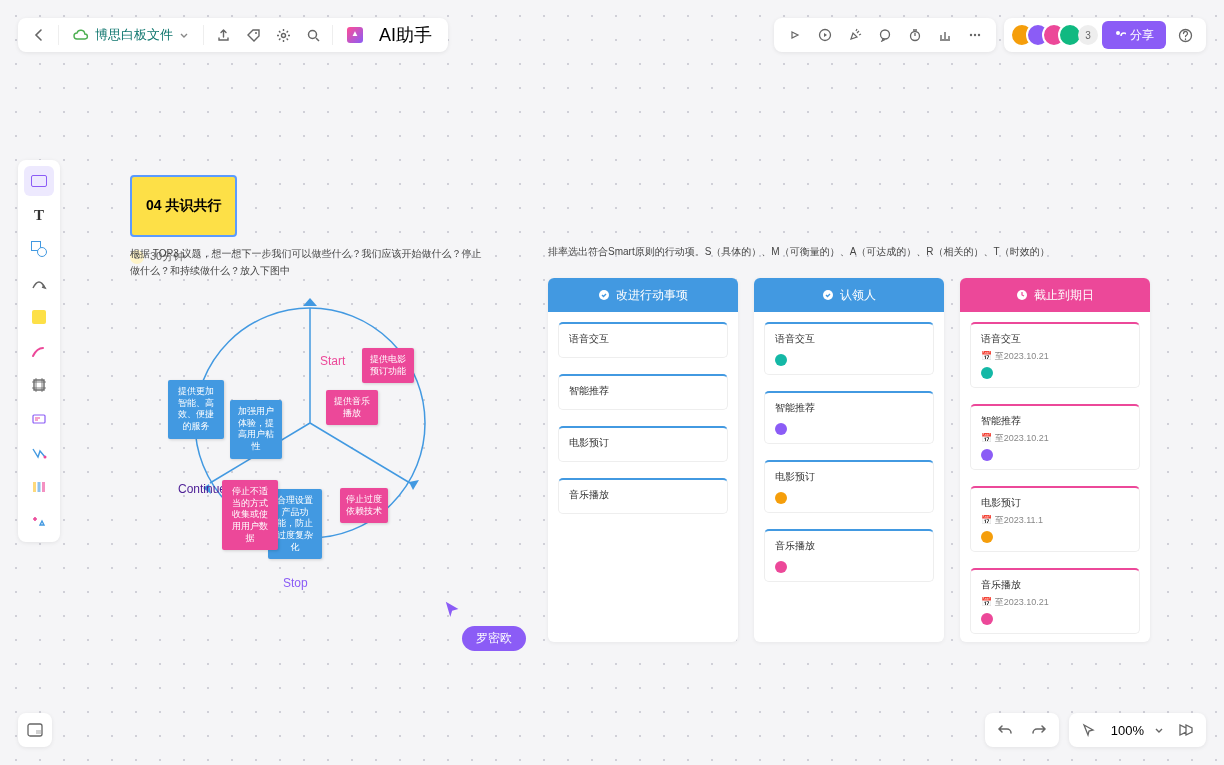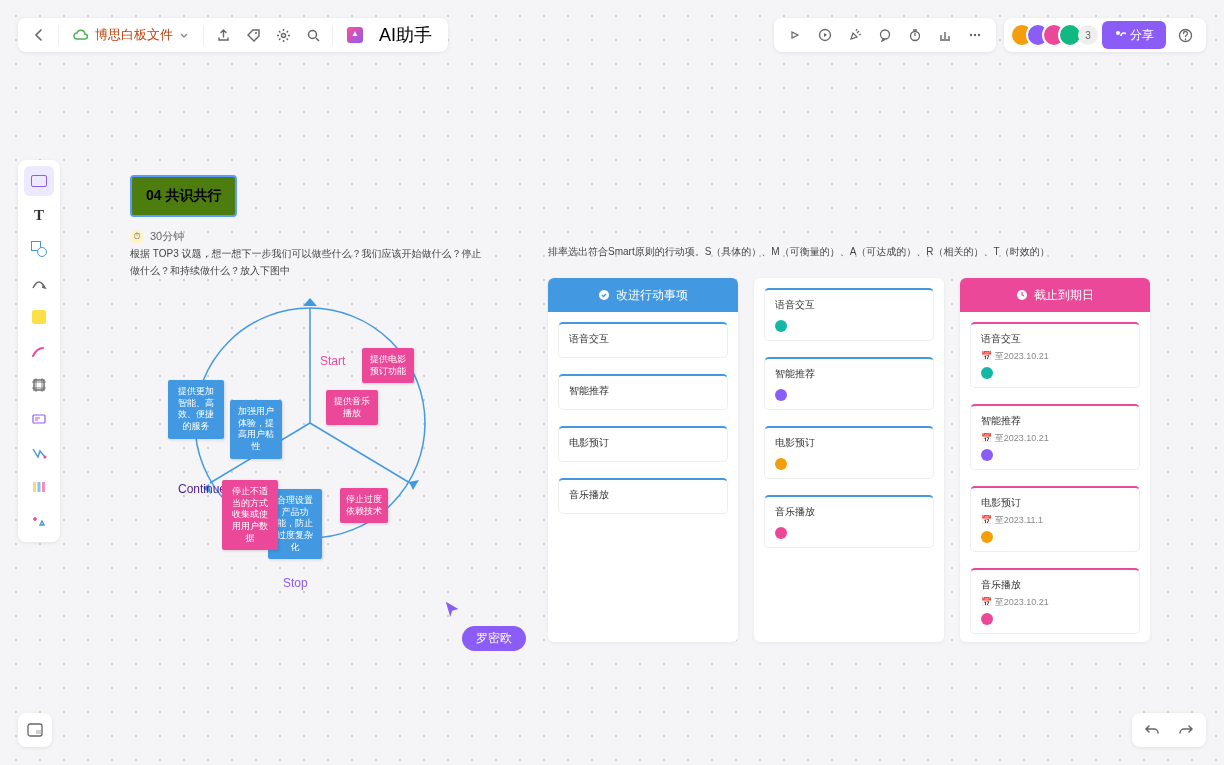--- a/index.html
+++ b/index.html
@@ -25,21 +25,21 @@
   height: 34px; padding: 0 6px;
 }
 .topbar-left .btn, .topbar-right .btn {
   display: flex; align-items: center; justify-content: center;
   width: 30px; height: 30px; border-radius: 6px;
   cursor: pointer; color: #555;
 }
 .topbar-left .sep { width: 1px; height: 20px; background: #eee; margin: 0 4px; }
 .topbar-left .file-name {
   display: flex; align-items: center; gap: 6px;
-  padding: 0 10px; font-size: 13px; color: #c2410c; cursor: pointer;
+  padding: 0 10px; font-size: 13px; color: #0f766e; cursor: pointer;
 }
 .cloud-icon { color: #4caf50; }
 .ai-btn { display: flex; align-items: center; gap: 16px; padding: 0 10px; font-size: 18px; font-weight: 500; cursor: pointer; }
 .ai-logo { width: 16px; height: 16px; background: linear-gradient(135deg,#ff4d94,#8b5cf6); border-radius: 3px; position: relative; }
 .ai-logo::after { content:"▲"; position:absolute; color:#fff; font-size:8px; left:4px; top:2px;}
 
 .topbar-right {
   position: absolute; top: 18px; right: 18px;
   display: flex; align-items: center; gap: 8px;
 }
@@ -73,22 +73,22 @@
 }
 .tool.active { background: #ede9fe; color: #8b5cf6; }
 .tool .text-t { font-family: Georgia, serif; font-weight: bold; font-size: 15px; color:#333;}
 .tool .shape-combo { position: relative; width:16px; height:16px; }
 .tool .shape-combo .sq { position:absolute; width:10px; height:10px; border:1.5px solid #4299e1; top:0; left:0; }
 .tool .shape-combo .ci { position:absolute; width:10px; height:10px; border:1.5px solid #4299e1; border-radius:50%; bottom:0; right:0; background:#fff;}
 .tool .sticky { width:14px; height:14px; background:#fde047; border-radius:2px; }
 
 .section-frame { position: absolute; left: 130px; top: 175px; }
 .section-title {
-  background: #4d7c0f; border: 2px solid #5b9bff; border-radius: 4px;
-  padding: 10px 14px; font-size: 14px; font-weight: 600; display: inline-block;
+  background: #fde047; border: 2px solid #5b9bff; border-radius: 4px;
+  padding: 20px 14px; font-size: 14px; font-weight: 600; display: inline-block;
 }
 .time-badge {
   margin-top: 12px; display: flex; align-items: center; gap: 6px;
   font-size: 11px; color: #666;
 }
 .time-badge .ico { width:14px; height:14px; background:#fef3c7; border-radius:50%; display:flex; align-items:center; justify-content:center; font-size:9px;}
 .desc-text { position: absolute; left: 130px; top: 245px; font-size: 10px; color: #444; width: 360px; line-height: 1.7; }
 .desc-text-2 { position: absolute; left: 548px; top: 245px; font-size: 10px; color: #444; width: 560px; }
 
 .diagram { position: absolute; left: 175px; top: 288px; width: 270px; height: 270px; }
@@ -381,20 +381,27 @@
         </div>
         <div class="card b-blue">
           <div>电影预订</div>
         </div>
         <div class="card b-blue">
           <div>音乐播放</div>
         </div>
       </div>
     </div>
     <div class="col">
+      <div class="col-header blue">
+        <svg width="12" height="12" viewBox="0 0 12 12">
+          <circle cx="6" cy="6" r="5" fill="#fff"></circle>
+          <path d="M4 6l1.5 1.5L8 5" stroke="#4299e1" stroke-width="1.4" fill="none"></path>
+        </svg>
+        <span>认领人</span>
+      </div>
       <div class="col-body">
         <div class="card b-blue">
           <div>语音交互</div>
           <div class="meta"></div>
           <div class="meta">
             <div class="mini-av mav1"></div>
           </div>
         </div>
         <div class="card b-blue">
           <div>智能推荐</div>
@@ -487,13 +494,29 @@
         <svg width="16" height="14" viewBox="0 0 16 14">
           <path d="M5 3L2 6l3 3M2 6h8a4 4 0 014 4" stroke="#666" stroke-width="1.5" fill="none" stroke-linecap="round"></path>
         </svg>
       </div>
     <div class="btn">
         <svg width="16" height="14" viewBox="0 0 16 14">
           <path d="M11 3l3 3-3 3M14 6H6a4 4 0 00-4 4" stroke="#666" stroke-width="1.5" fill="none" stroke-linecap="round"></path>
         </svg>
       </div>
   </div>
+  <div class="group">
+    <div class="btn">
+        <svg width="14" height="14" viewBox="0 0 14 14">
+          <path d="M2 2l9 5-4 1-1 4z" stroke="#666" stroke-width="1.3" fill="none"></path>
+        </svg>
+      </div>
+    <div class="zoom-text">100%</div>
+    <svg width="10" height="10" viewBox="0 0 10 10">
+        <path d="M2 4l3 3 3-3" stroke="#666" stroke-width="1.4" fill="none"></path>
+      </svg>
+    <div class="btn">
+        <svg width="16" height="14" viewBox="0 0 16 14">
+          <path d="M2 2v10l6-3V5zM8 2v10l6-3V5z" stroke="#666" stroke-width="1.3" fill="none"></path>
+        </svg>
+      </div>
+  </div>
 </div>
 
 </body></html>

